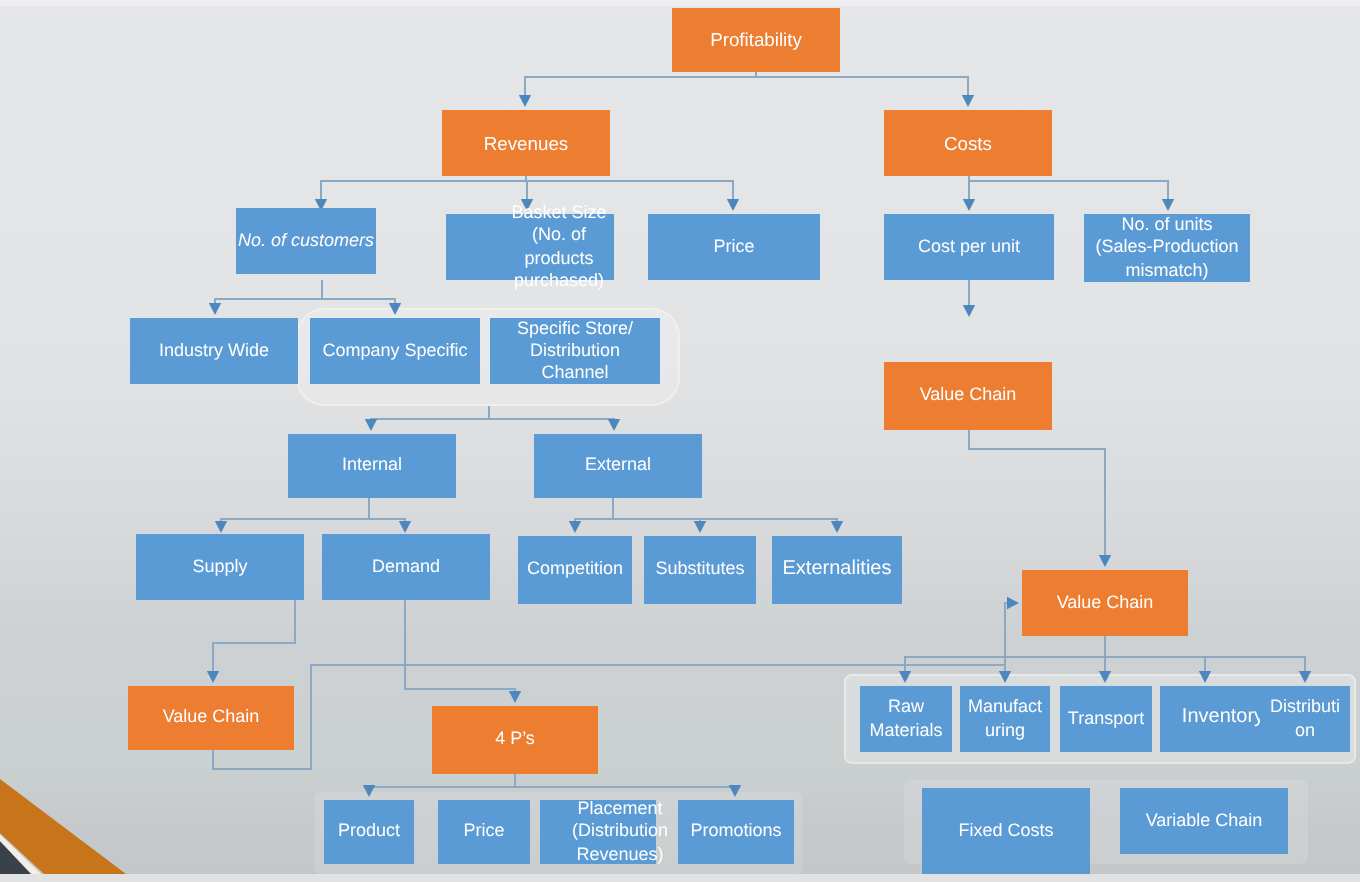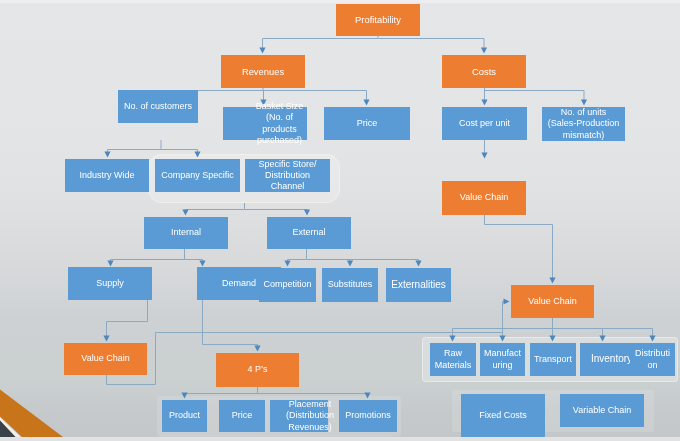--- a/index.html
+++ b/index.html
@@ -87,21 +87,21 @@
   <div id="nodes">
       <div class="node orange" style="left: 336px; top: 4px; width: 84px; height: 32px; font-size: 9.4px;">
         <span>Profitability</span>
       </div>
       <div class="node orange" style="left: 221px; top: 55px; width: 84px; height: 33px; font-size: 9.4px;">
         <span>Revenues</span>
       </div>
       <div class="node orange" style="left: 442px; top: 55px; width: 84px; height: 33px; font-size: 9.4px;">
         <span>Costs</span>
       </div>
-      <div class="node blue" style="left: 118px; top: 90px; width: 80px; height: 33px; font-size: 9px;">
+      <div class="node blue" style="left: 118px; top: 104px; width: 70px; height: 33px; font-size: 9px; font-style: italic;">
         <span>No. of customers</span>
       </div>
       <div class="node blue" style="left: 223px; top: 107px; width: 84px; height: 33px; font-size: 9px; padding-left: 29px;">
         <span>
           <span class="ln">Basket Size</span>
           <span class="ln">(No. of products</span>
           <span class="ln">purchased)</span>
         </span>
       </div>
       <div class="node blue" style="left: 324px; top: 107px; width: 86px; height: 33px; font-size: 9px;">
@@ -135,21 +135,21 @@
       </div>
       <div class="node blue" style="left: 144px; top: 217px; width: 84px; height: 32px; font-size: 9px;">
         <span>Internal</span>
       </div>
       <div class="node blue" style="left: 267px; top: 217px; width: 84px; height: 32px; font-size: 9px;">
         <span>External</span>
       </div>
       <div class="node blue" style="left: 68px; top: 267px; width: 84px; height: 33px; font-size: 9px;">
         <span>Supply</span>
       </div>
-      <div class="node blue" style="left: 161px; top: 267px; width: 84px; height: 33px; font-size: 9px; margin-left: 36px;">
+      <div class="node blue" style="left: 161px; top: 267px; width: 84px; height: 33px; font-size: 9px;">
         <span>Demand</span>
       </div>
       <div class="node blue" style="left: 259px; top: 268px; width: 57px; height: 34px; font-size: 9px;">
         <span>Competition</span>
       </div>
       <div class="node blue" style="left: 322px; top: 268px; width: 56px; height: 34px; font-size: 9px;">
         <span>Substitutes</span>
       </div>
       <div class="node blue" style="left: 386px; top: 268px; width: 65px; height: 34px; font-size: 10px;">
         <span>Externalities</span>

